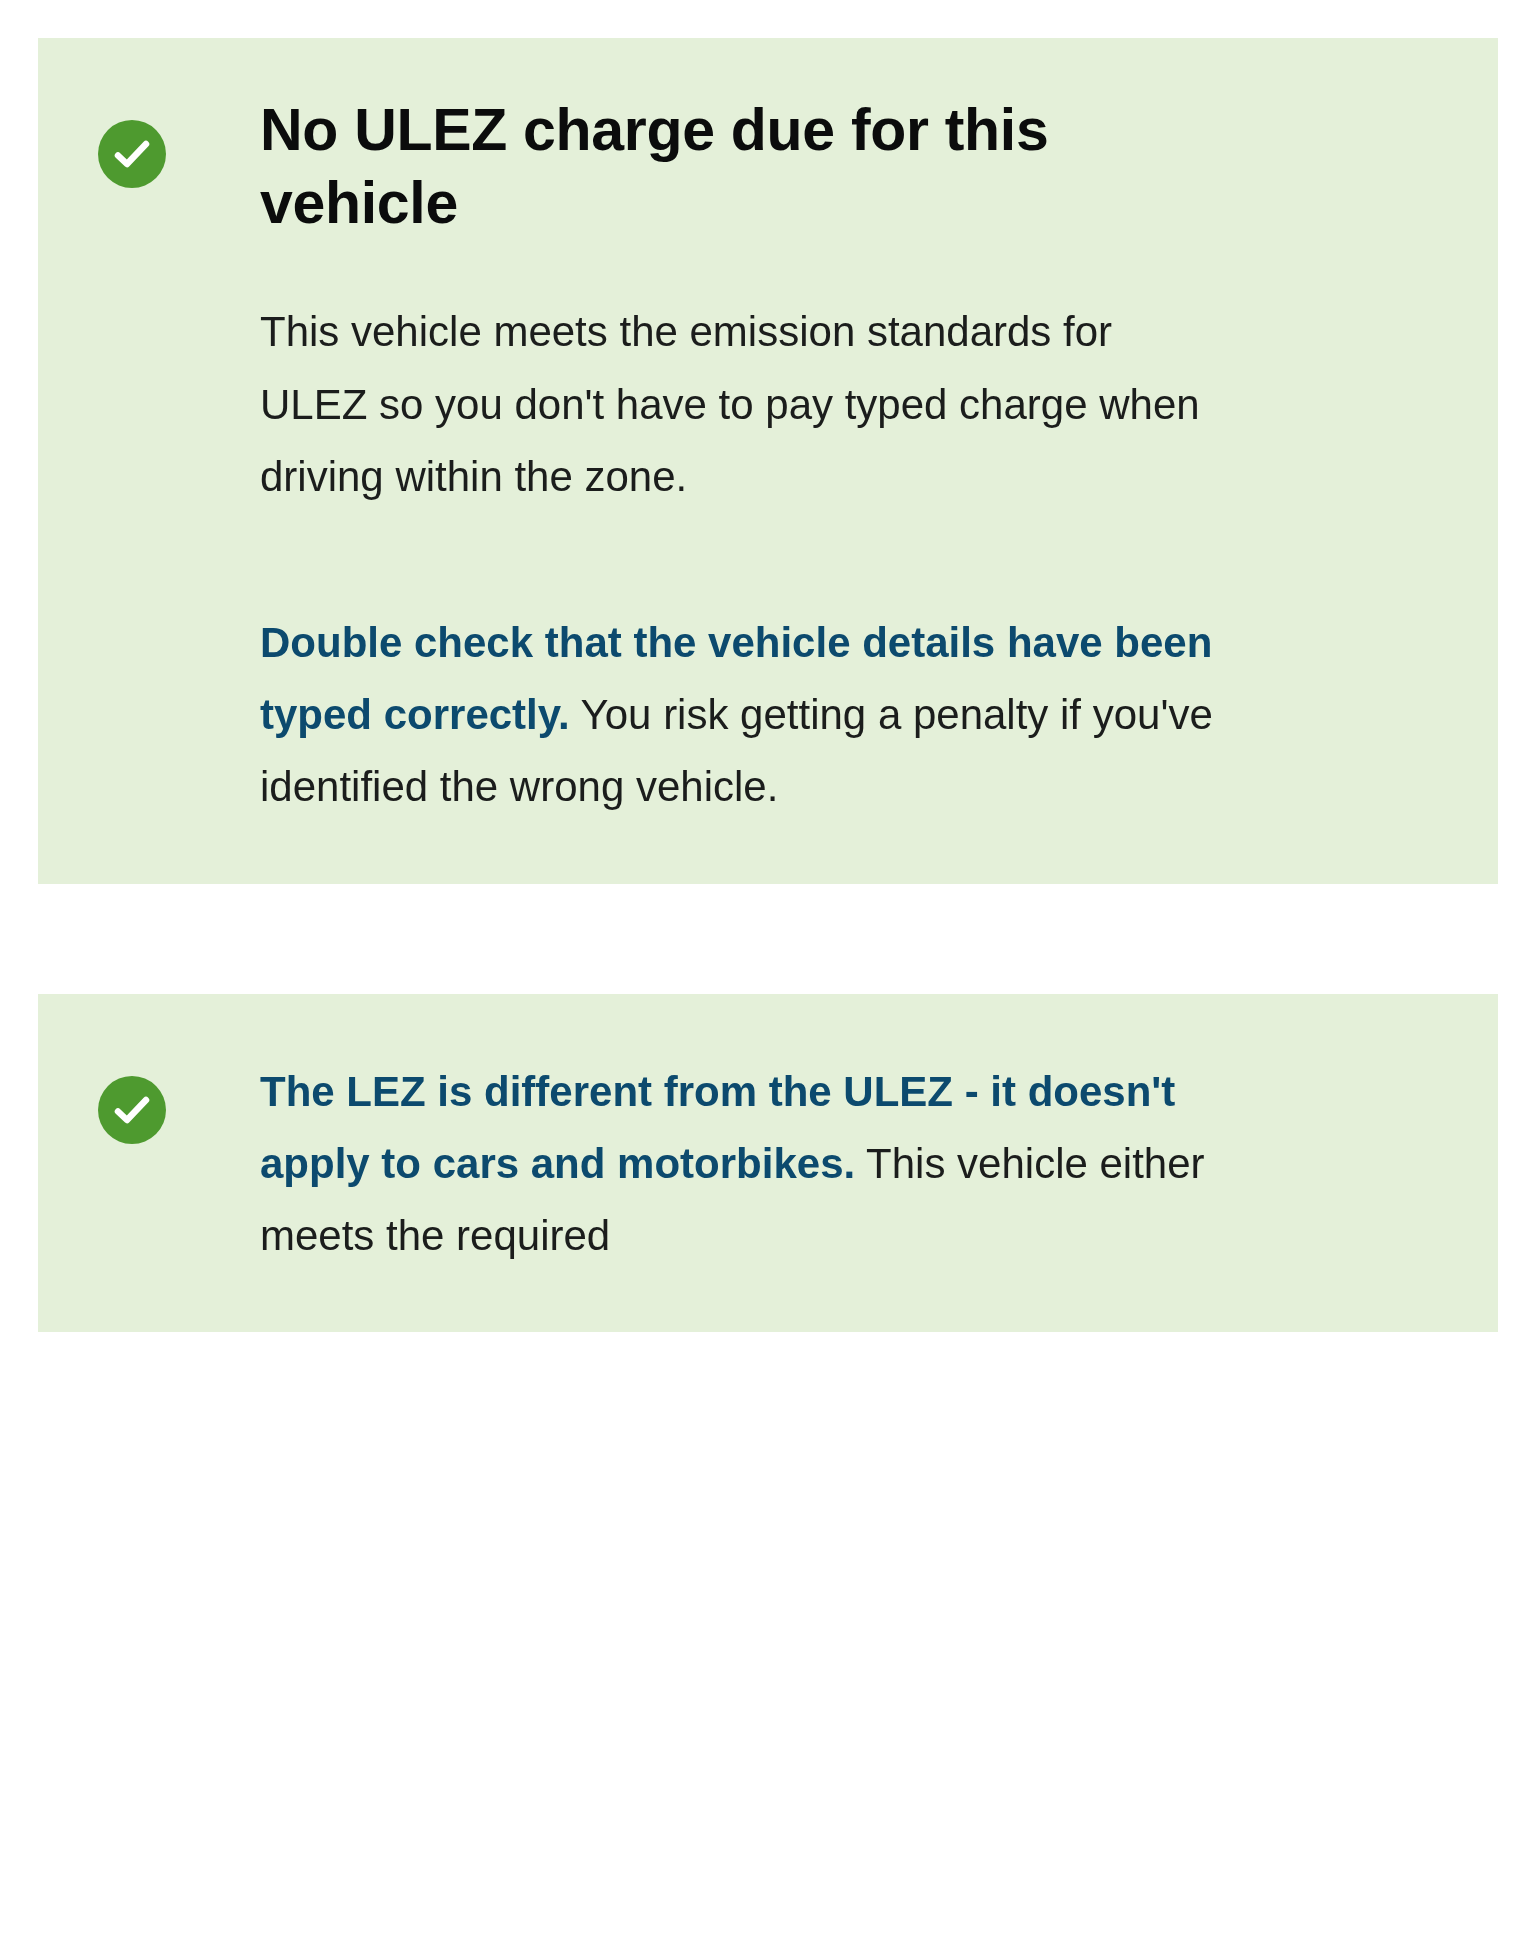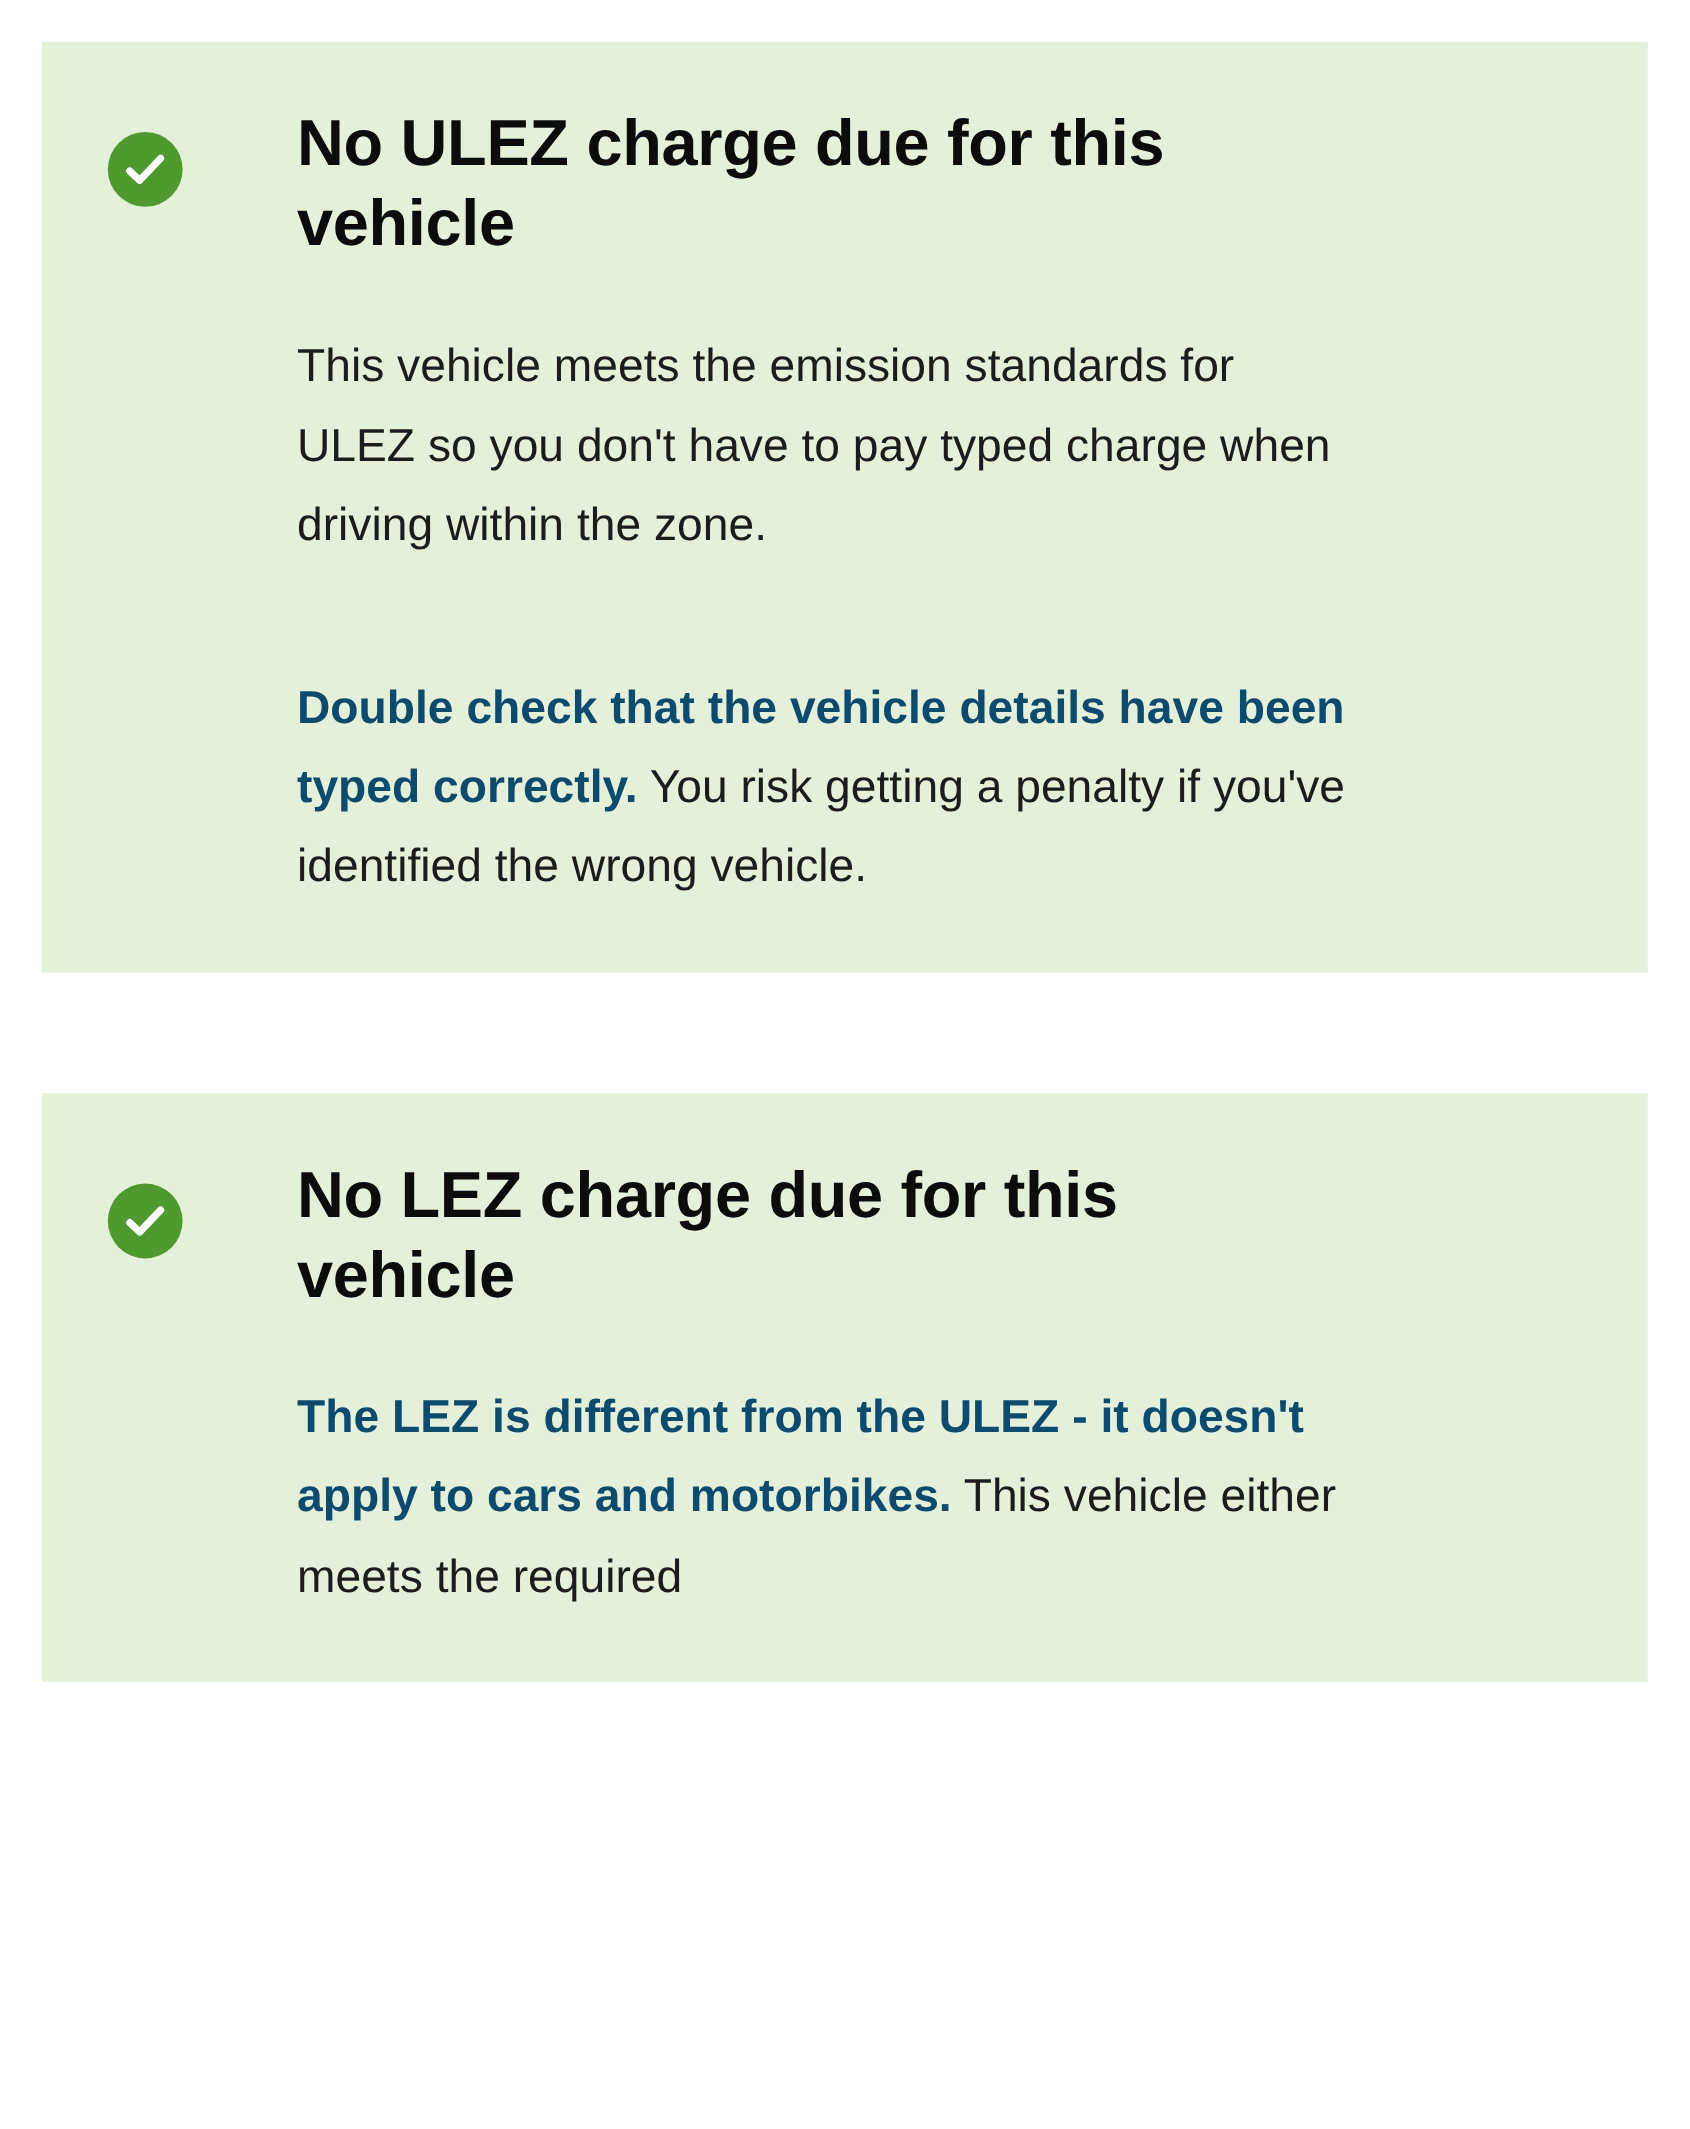--- a/index.html
+++ b/index.html
@@ -19,21 +19,21 @@
   .page {
     width: 1536px;
     padding: 38px 38px 0 38px;
   }
 
   .result-card {
     background: #e4f0d9;
     padding: 56px 60px 60px 60px;
     display: flex;
     align-items: flex-start;
-    gap: 12px;
+    gap: 2px;
   }
 
   .card-gap { height: 110px; }
 
   .tick-wrap {
     flex: 0 0 auto;
     width: 160px;
     padding-top: 26px;
     display: flex;
     justify-content: flex-start;
@@ -107,18 +107,17 @@
 
   <div class="result-card">
     <div class="tick-wrap">
       <span class="tick">
         <svg width="40" height="40" viewBox="0 0 40 40" aria-hidden="true">
           <path d="M6 21.5 L15 30 L34 10" fill="none" stroke="#ffffff" stroke-width="6.5" stroke-linecap="round" stroke-linejoin="round"></path>
         </svg>
       </span>
     </div>
     <div class="card-body">
-      <h2 class="card-title">No LEZ charge due for this vehicle</h2>
       <p class="card-para tight"><span class="strong">The LEZ is different from the ULEZ - it doesn't apply to cars and motorbikes.</span><span> This vehicle either meets the required</span></p>
     </div>
   </div>
 
 </div>
 
 </body></html>

